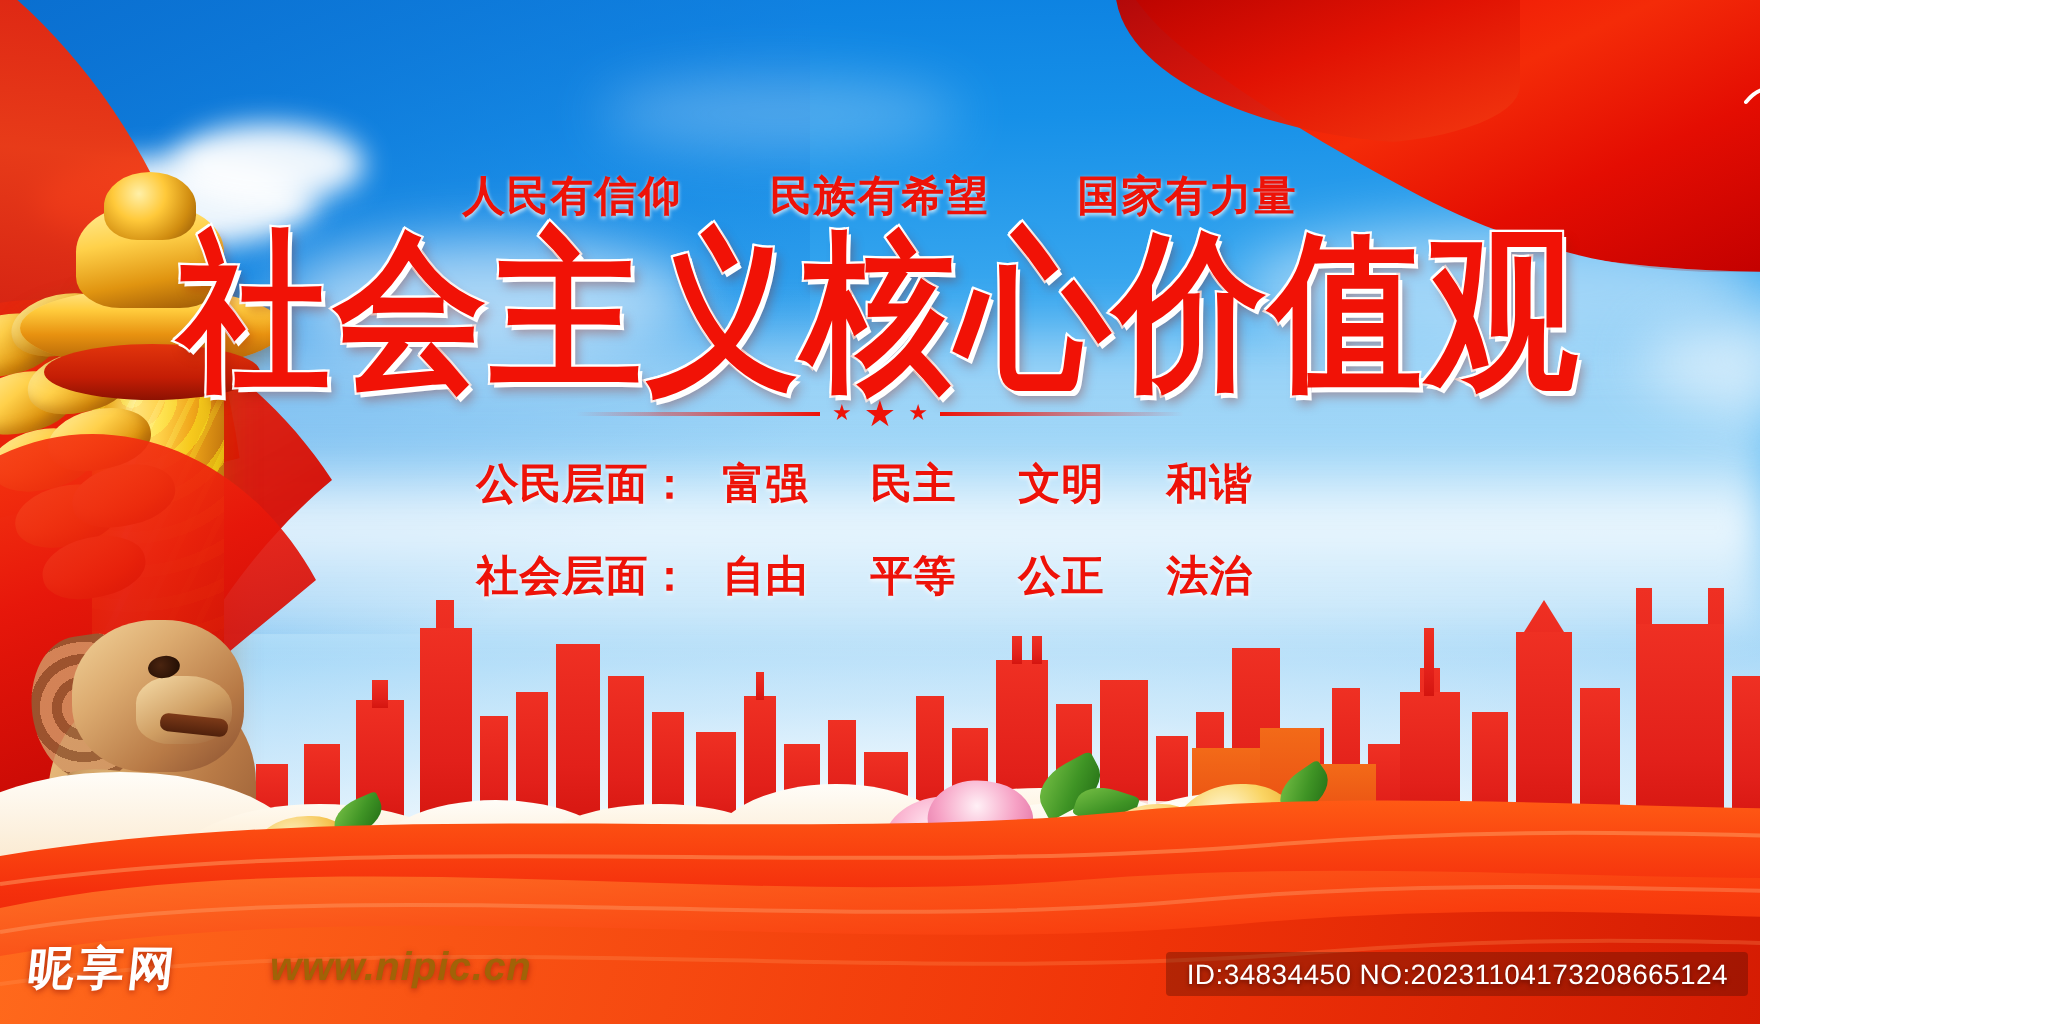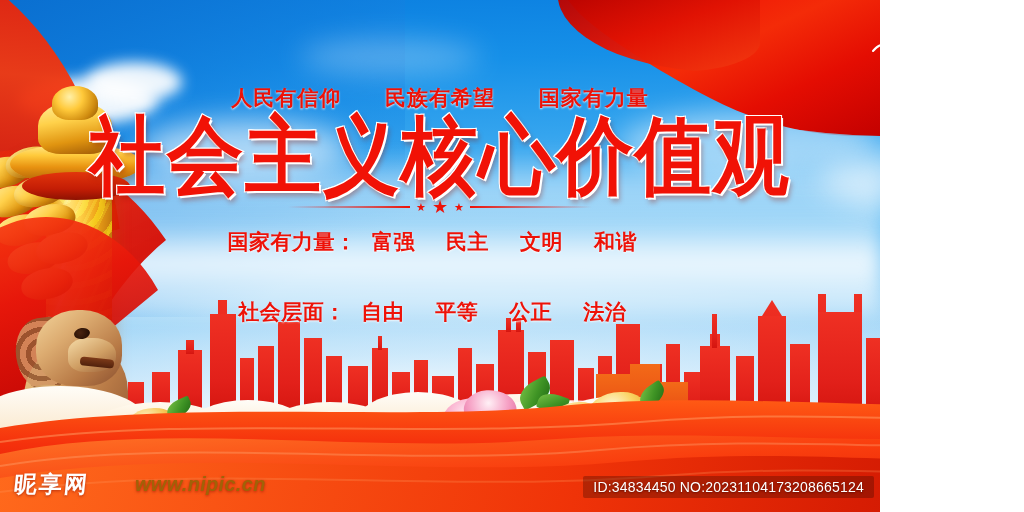--- a/index.html
+++ b/index.html
@@ -239,21 +239,21 @@
     position:absolute;left:0;right:0;
     text-align:center;
     font-size:21px;font-weight:bold;color:#ee1208;
     letter-spacing:.5px;
     text-shadow:0 1px 2px rgba(255,255,255,.85);
     white-space:nowrap;
   }
   .valuerow .lbl{display:inline-block;min-width:104px;text-align:left;}
   .valuerow .val{display:inline-block;width:74px;}
   .row1{top:228px;}
-  .row2{top:274px;margin-top:24px;}
+  .row2{top:274px;}
   .row3{top:320px;}
 
   
   .wm{
     position:absolute;left:14px;bottom:12px;
     display:flex;align-items:center;gap:9px;
   }
   .wm-logo{
     font-size:23px;font-weight:bold;color:#fff;
     font-family:"DejaVu Sans","Liberation Sans",sans-serif;
@@ -519,21 +519,21 @@
 
   <div class="divider">
     <span class="line"></span>
     <span class="star s">★</span>
     <span class="star b">★</span>
     <span class="star s">★</span>
     <span class="line r"></span>
   </div>
 
   <div class="valuerow row1">
-    <span class="lbl">国家有力量：</span><span class="val">富强</span><span class="val">民主</span><span class="val">文明</span><span class="val">和谐</span>
+    <span class="lbl">公民层面：</span><span class="val">富强</span><span class="val">民主</span><span class="val">文明</span><span class="val">和谐</span>
   </div>
 
   <div class="valuerow row2">
     <span class="lbl">社会层面：</span><span class="val">自由</span><span class="val">平等</span><span class="val">公正</span><span class="val">法治</span>
   </div>
 
 
   <div class="wm">
     <span class="wm-logo">昵享网</span>
     <span class="wm-url">www.nipic.cn</span>

